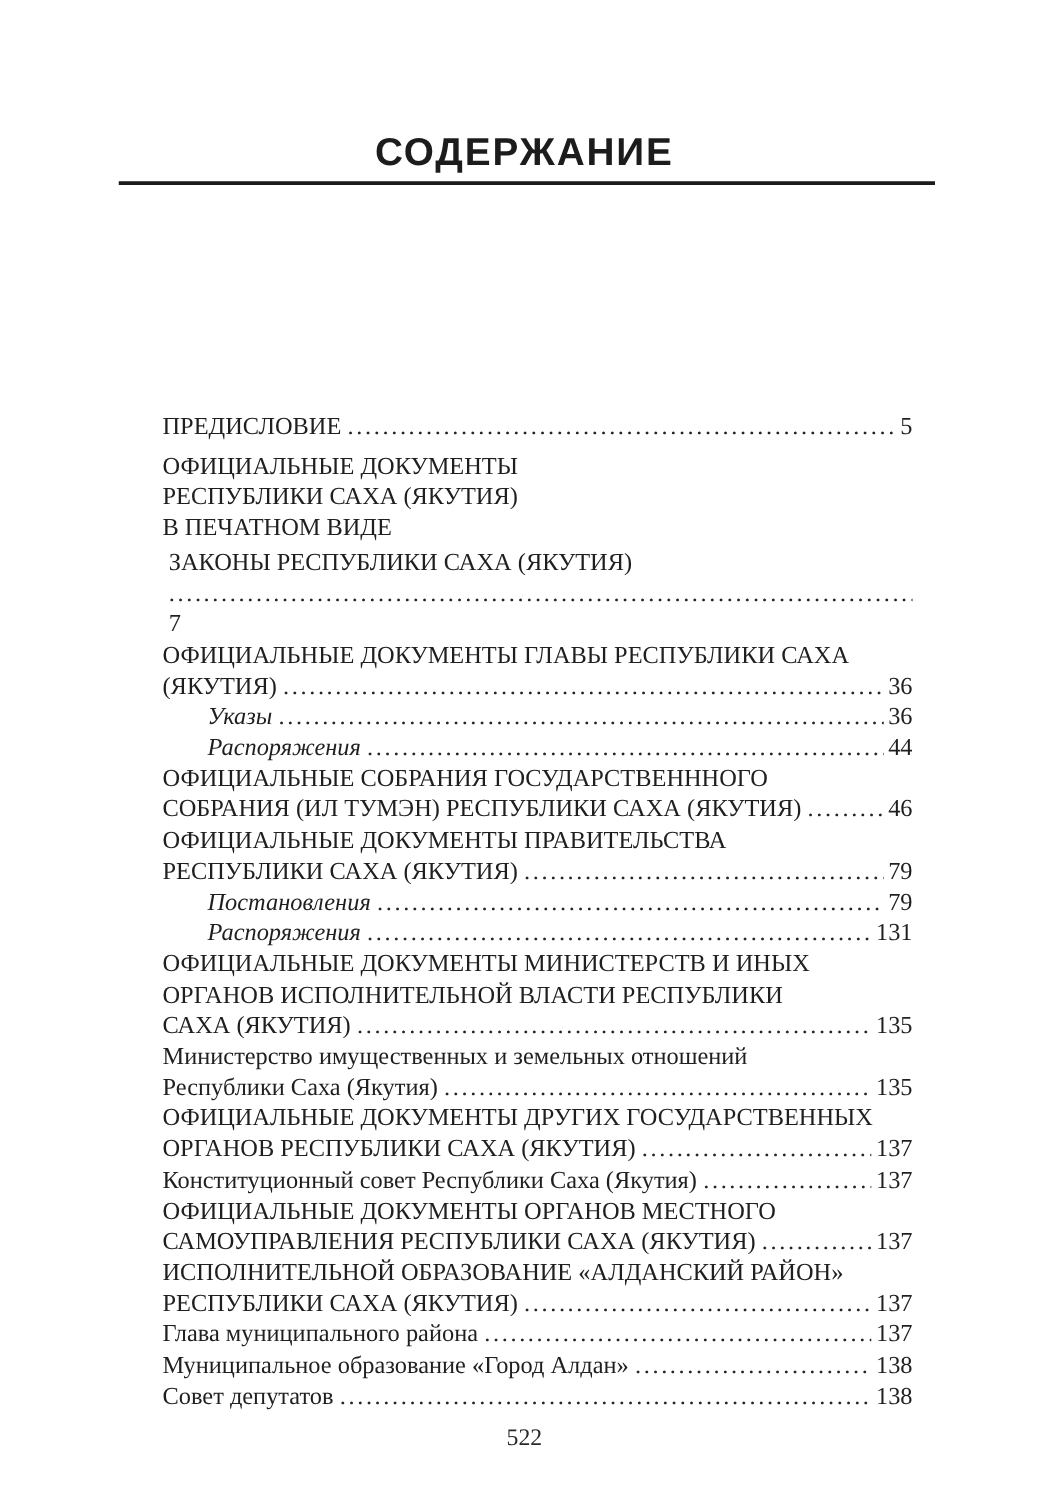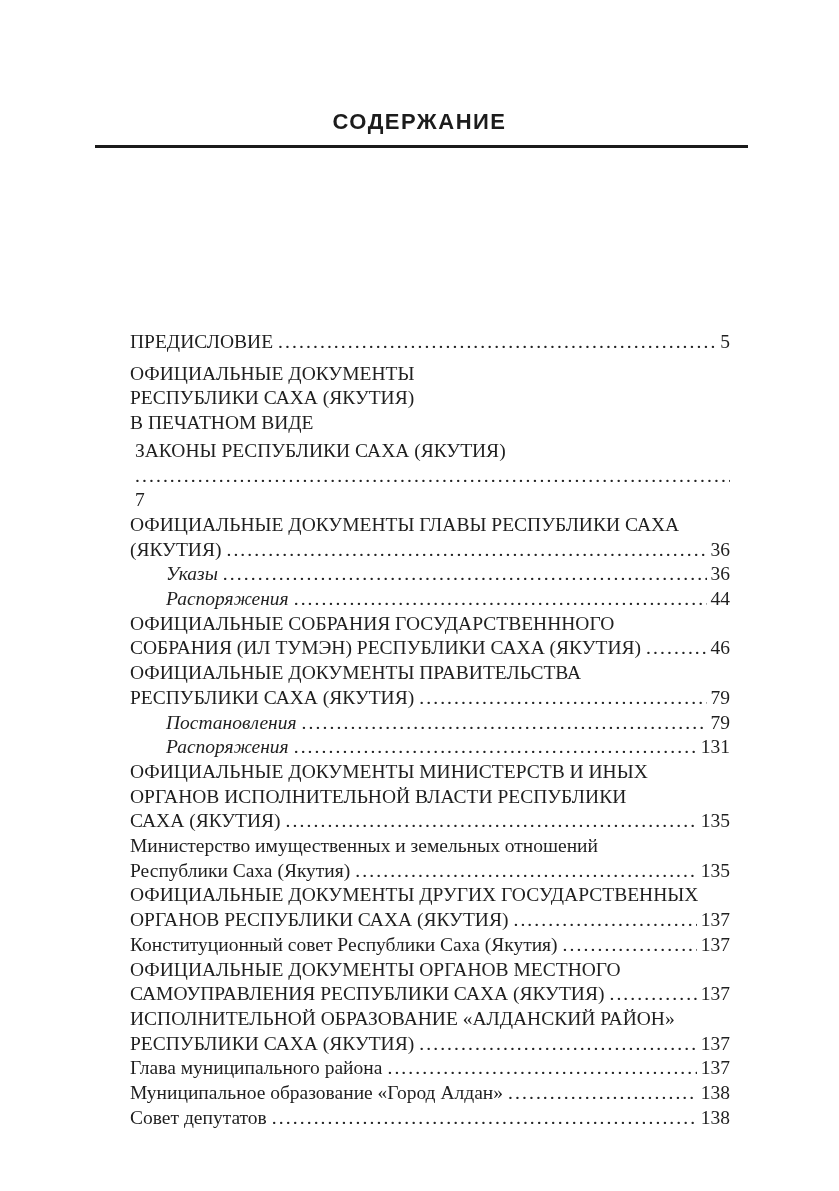--- a/index.html
+++ b/index.html
@@ -17,21 +17,21 @@
     color: #1f1f1f;
   }
   header.page-header {
     padding-top: 109px;
     text-align: center;
   }
   .doc-title {
     margin: 0;
     font-family: "Liberation Sans", sans-serif;
     font-weight: 700;
-    font-size: 22px;
+    font-size: 31px;
     line-height: 26px;
     letter-spacing: 1.5px;
     color: #1c1c1c;
   }
   .header-rule {
     margin: 10px 91px 0 95px;
     height: 3px;
     background: #1b1b1b;
   }
   main.toc {
@@ -208,14 +208,17 @@
         <span class="dots"></span>
         <span class="pnum">138</span>
       </div>
       <div class="row entry plain">
         <span class="label">Совет депутатов</span>
         <span class="dots"></span>
         <span class="pnum">138</span>
       </div>
     </main>
 
+  <footer class="page-footer">
+    <span>522</span>
+  </footer>
 
 </div>
 
 </body></html>

